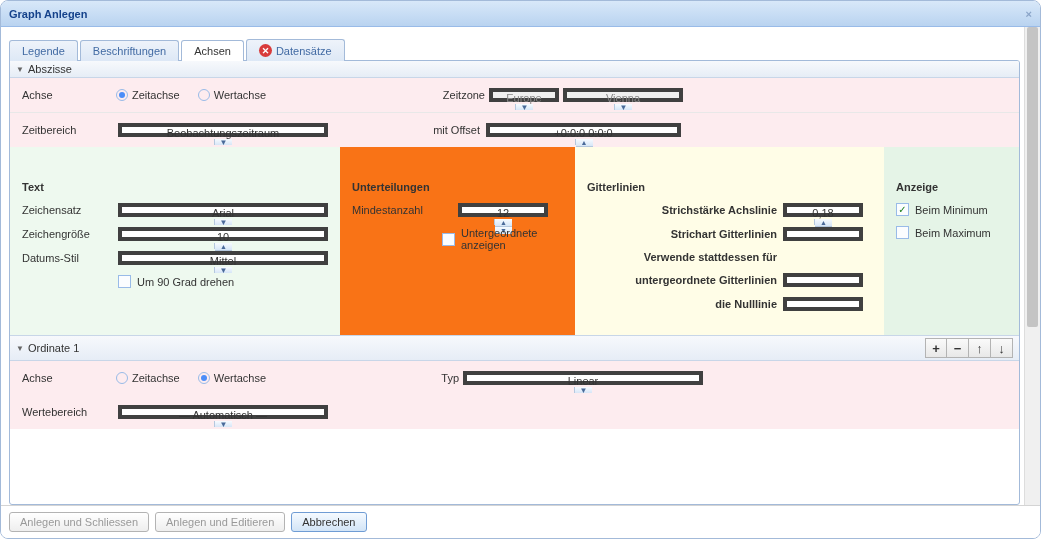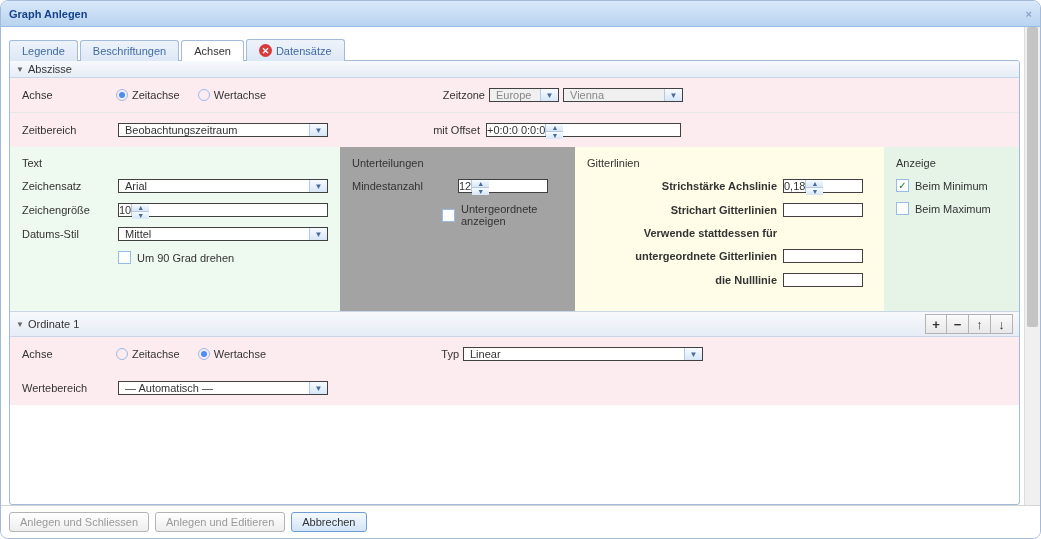--- a/index.html
+++ b/index.html
@@ -157,24 +157,25 @@
   .radio.checked .dot::after {
     content: '';
     position: absolute;
     width: 6px; height: 6px;
     background: #4b8df8;
     border-radius: 50%;
     top: 2px; left: 2px;
   }
   .combo, .spinner, .textfield {
     display: inline-flex;
-    border: 1px solid #404040;
+    border: 4px solid #404040;
     background: #fff;
     height: 14px;
     align-items: center;
+    flex-direction: column;
   }
   .combo.disabled { background: #f0f0f0; color:#888; }
   .combo .val { padding: 0 6px; flex: 1; }
   .trigger {
     width: 18px;
     height: 100%;
     border-left: 1px solid #b5c8de;
     background: linear-gradient(#f7fbff,#d7e6f7);
     display: flex;
     align-items: center;
@@ -204,24 +205,24 @@
     border:1px solid #99bbe8;
     background:#fbfdff;
     display:inline-flex;align-items:center;justify-content:center;
     font-size:10px;color:#1a7d1a;
   }
   .quad {
     display:flex;
   }
   .quad > div { padding: 10px 12px 14px 12px; }
   .q-text { background:#eef9ef; width: 330px; }
-  .q-unter { background:#a3a3a3; width: 235px; }
+  .q-unter { background:#f97316; width: 235px; }
   .q-gitter { background:#fffde7; flex:1;}
   .q-anzeige { background:#e5f4e7; width:135px;}
-  .q-title { font-weight: normal; margin-bottom: 10px; }
+  .q-title { font-weight: bold; margin-bottom: 10px; margin-top: 24px; }
   .form-row {
     display:flex;
     align-items:center;
     margin-bottom:10px;
     gap:6px;
   }
   .form-row .flbl { width: 90px; text-align:left; }
   .q-unter .flbl { width: 100px; text-align:left; }
   .q-gitter .flbl { width: 190px; text-align:right;font-weight:bold; }
   .buttons {

